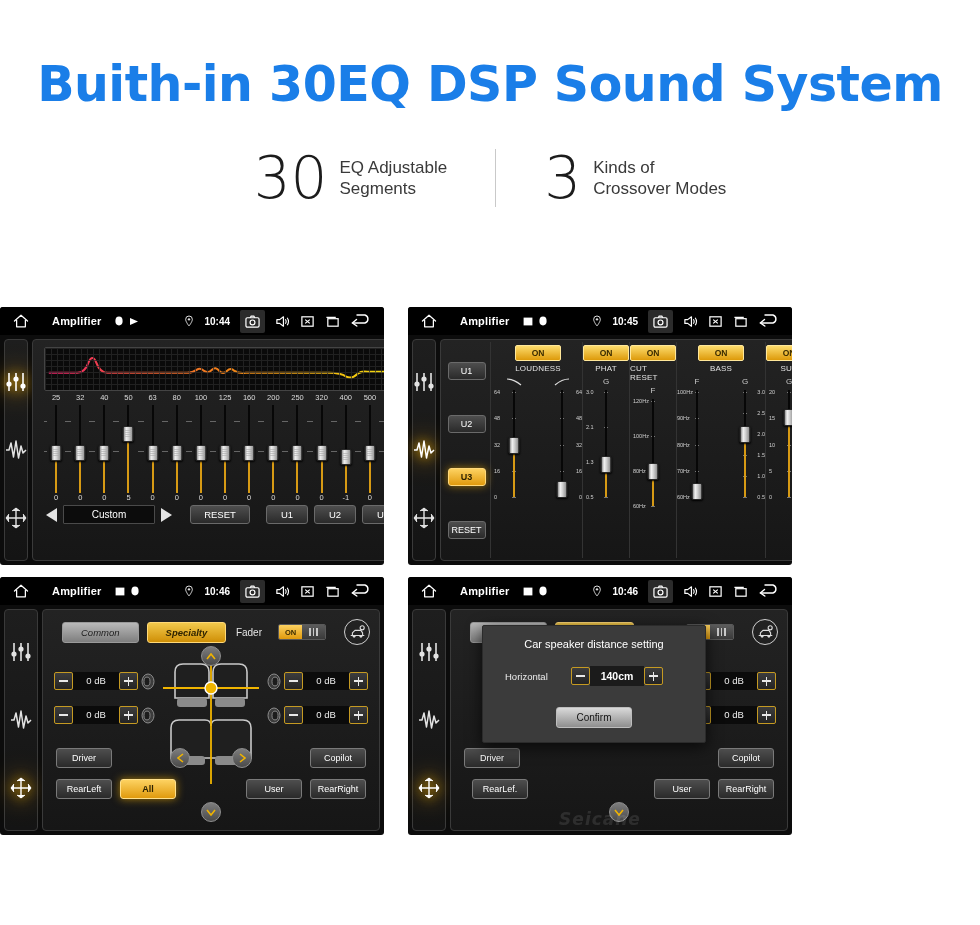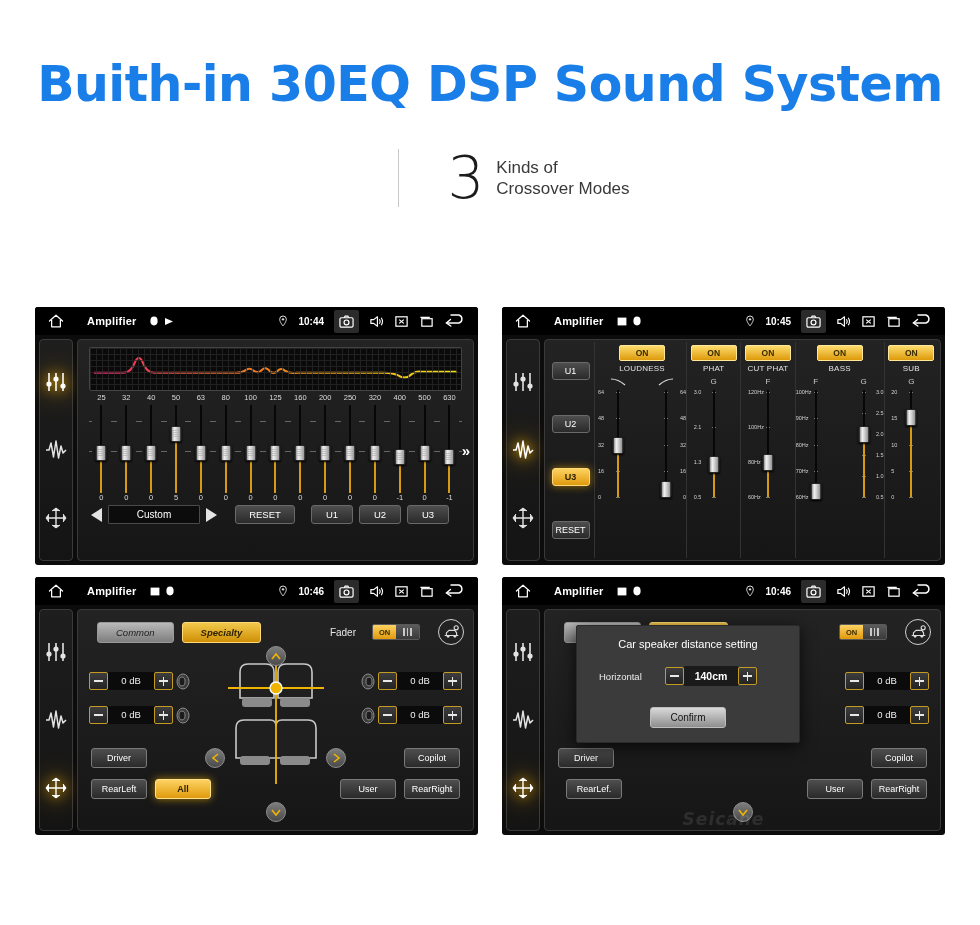--- a/index.html
+++ b/index.html
@@ -48,21 +48,21 @@
   .stat-div {
     width: 1px; height: 58px;
     background: #c9c9c9;
     margin: 0 48px;
   }
 
   
   .screens {
     position: absolute;
     top: 307px; left: 0;
-    width: 980px;
+    width: 792px;
   }
   .screen-row { display: flex; justify-content: center; gap: 24px; }
   .screen-row + .screen-row { margin-top: 12px; }
 
   .screen {
     width: 443px; height: 258px;
     background: #0c0c0c;
     border-radius: 3px;
     position: relative;
     overflow: hidden;
@@ -355,20 +355,27 @@
     color: rgba(255,255,255,.10); letter-spacing: 1px;
     font-family: "DejaVu Sans", sans-serif;
   }
 </style>
 </head>
 <body>
 
 <div class="hero-title">Buith-in 30EQ DSP Sound System</div>
 
 <div class="stats">
+  <div class="stat">
+    <div class="stat-num">30</div>
+    <div class="stat-txt">
+      <div>EQ Adjustable</div>
+      <div>Segments</div>
+    </div>
+  </div>
   <div class="stat-div"></div>
   <div class="stat">
     <div class="stat-num">3</div>
     <div class="stat-txt">
       <div>Kinds of</div>
       <div>Crossover Modes</div>
     </div>
   </div>
 </div>
 
@@ -872,21 +879,21 @@
                       <span class="xo-scale l" style="top: 120px;">0.5</span>
                       <span style="position: absolute; top: 120px; left: 18px; width: 4px; height: 1px; background: rgb(119, 119, 119);"></span>
                       <span class="xo-bar"></span>
                       <span class="xo-fill" style="height:32.55px"></span>
                       <span class="xo-knob" style="top:79.45px"></span>
                     </div>
                   </div>
                 </div>
                 <div class="xo-col">
                   <div class="xo-on">ON</div>
-                  <div class="xo-name">CUT PHAT</div>
+                  <div class="xo-name">CUT RESET</div>
                   <div class="xo-sliders">
                     <div class="xo-s">
                       <div class="xo-hdr">F</div>
                       <span class="xo-scale l" style="top: 15px;">120Hz</span>
                       <span style="position: absolute; top: 15px; left: 18px; width: 4px; height: 1px; background: rgb(119, 119, 119);"></span>
                       <span class="xo-scale l" style="top: 50px;">100Hz</span>
                       <span style="position: absolute; top: 50px; left: 18px; width: 4px; height: 1px; background: rgb(119, 119, 119);"></span>
                       <span class="xo-scale l" style="top: 85px;">80Hz</span>
                       <span style="position: absolute; top: 85px; left: 18px; width: 4px; height: 1px; background: rgb(119, 119, 119);"></span>
                       <span class="xo-scale l" style="top: 120px;">60Hz</span>

